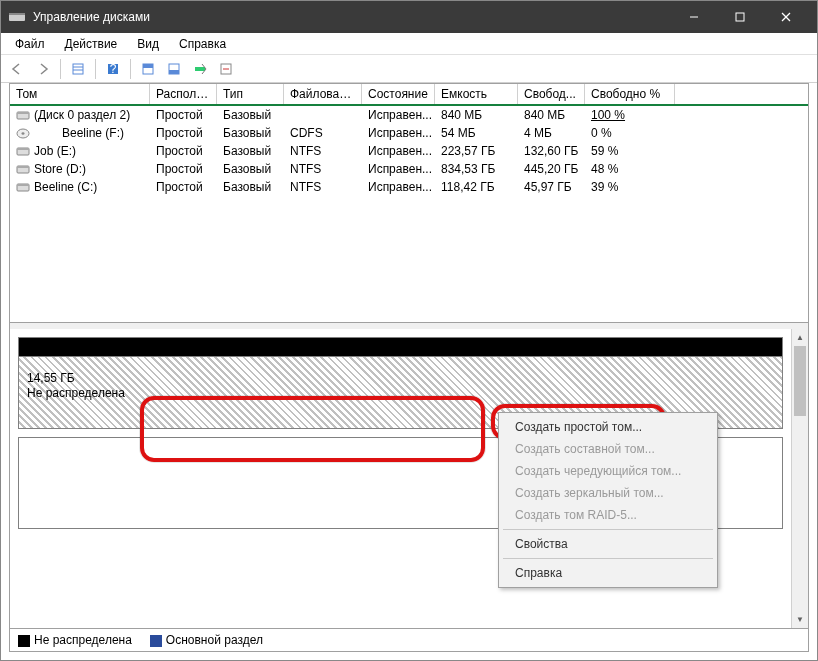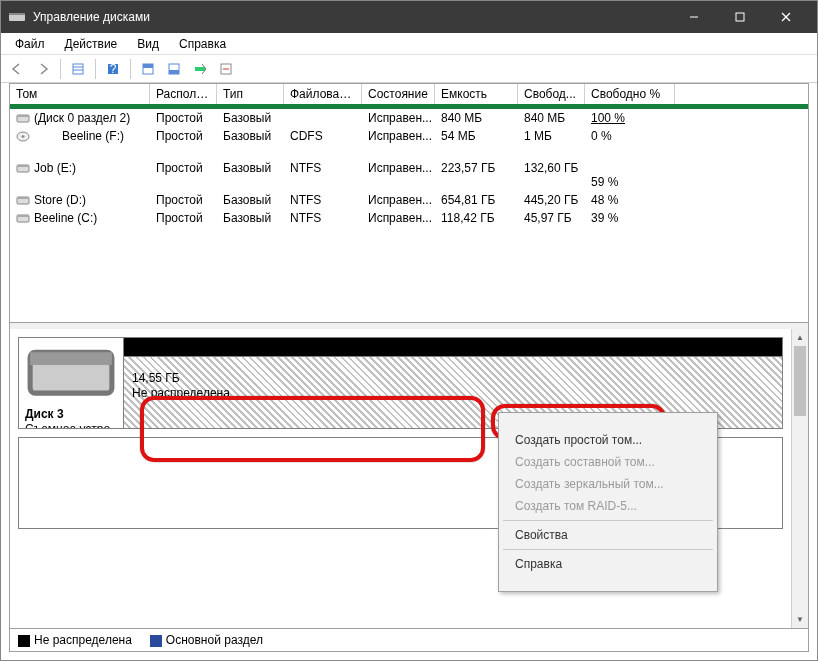--- a/index.html
+++ b/index.html
@@ -9,21 +9,21 @@
 .titlebar .icon svg { width: 100%; height: 100%; }
 .titlebar .title { flex: 1; font-size: 12px; }
 .titlebar .win-btn { width: 46px; height: 32px; display: flex; align-items: center; justify-content: center; color: #fff; }
 .menubar { height: 22px; display: flex; align-items: center; padding: 0 6px; gap: 4px; border-bottom: 1px solid #e0e0e0; }
 .menubar .menu-item { padding: 2px 8px; text-align: center; }
 .toolbar { height: 28px; display: flex; align-items: center; padding: 2px 4px; gap: 2px; border-bottom: 1px solid #d0d0d0; }
 .toolbar .tb-btn { width: 24px; height: 22px; display: flex; align-items: center; justify-content: center; border: 1px solid transparent; }
 .toolbar .sep { width: 1px; height: 20px; background: #ccc; margin: 0 3px; }
 .content { position: absolute; top: 82px; left: 8px; right: 8px; bottom: 8px; display: flex; flex-direction: column; }
 .volumes { border: 1px solid #a0a0a0; flex: 0 0 240px; background: #fff; overflow: hidden; }
-.vol-header { display: flex; background: #fff; border-bottom: 5px solid #15803d; }
+.vol-header { display: flex; background: #fff; border-bottom: 2px solid #15803d; }
 .vol-header .col { border-right: 1px solid #d0d0d0; padding: 3px 6px; font-size: 12px; overflow: hidden; white-space: nowrap; text-overflow: ellipsis; position: relative; }
 .vol-row { display: flex; padding: 1px 0; }
 .vol-row .col { padding: 1px 6px; font-size: 12px; overflow: hidden; white-space: nowrap; text-overflow: ellipsis; display: flex; align-items: center; gap: 4px; }
 .vol-icon { width: 14px; height: 11px; display: inline-block; flex-shrink: 0; }
 .vol-icon svg { width: 100%; height: 100%; }
 .splitter { height: 6px; background: #f0f0f0; border-left: 1px solid #a0a0a0; border-right: 1px solid #a0a0a0; }
 .graphical { flex: 1; border: 1px solid #a0a0a0; border-top: none; background: #f6f6f6; position: relative; display: flex; }
 .graphical-inner { flex: 1; overflow: hidden; background: #fff; display: flex; flex-direction: column; }
 .scrollbar { width: 17px; background: #f0f0f0; border-left: 1px solid #d0d0d0; position: relative; }
 .scrollbar .arrow { height: 17px; display: flex; align-items: center; justify-content: center; font-size: 8px; color: #606060; }
@@ -34,21 +34,21 @@
 .disk-info b { font-weight: 600; }
 .disk-graphic { flex: 1; display: flex; position: relative; }
 .black-strip { height: 18px; background: #000; }
 .unalloc-box { flex: 1; display: flex; flex-direction: column; }
 .unalloc-area { flex: 1; border-top: 1px solid #808080; background: repeating-linear-gradient(45deg, #fff, #fff 3px, #c0c0c0 3px, #c0c0c0 5px); padding: 14px 8px 4px 8px; font-size: 12px; line-height: 15px; }
 .highlight-ring { position: absolute; border: 4px solid #d11; border-radius: 14px; pointer-events: none; box-shadow: 0 0 0 1px rgba(0,0,0,.1); }
 .legend { border: 1px solid #a0a0a0; border-top: none; padding: 4px 8px; display: flex; gap: 18px; align-items: center; background: #fff; }
 .legend .swatch { width: 12px; height: 12px; display: inline-block; margin-right: 4px; vertical-align: middle; }
 .legend .sw-black { background: #000; }
 .legend .sw-blue { background: #2a4b9b; }
-.context-menu { position: absolute; background: #f2f2f2; border: 1px solid #a0a0a0; box-shadow: 2px 2px 4px rgba(0,0,0,.25); padding: 16px 2px; width: 220px; z-index: 50; }
+.context-menu { position: absolute; background: #f2f2f2; border: 1px solid #a0a0a0; box-shadow: 2px 2px 4px rgba(0,0,0,.25); padding: 3px 2px; width: 220px; z-index: 50; }
 .context-menu .cm-item { padding: 4px 14px; font-size: 12px; color: #333; }
 .context-menu .cm-item.disabled { color: #9a9a9a; }
 .context-menu .cm-sep { height: 1px; background: #c8c8c8; margin: 3px 2px; }
 </style>
 </head>
 <body>
 
 <div class="titlebar">
   <span class="icon">
     <svg viewBox="0 0 16 12">
@@ -171,52 +171,52 @@
                 <ellipse cx="7" cy="5.5" rx="6" ry="4.5" fill="#eee" stroke="#888"></ellipse>
                 <ellipse cx="7" cy="5.5" rx="1.5" ry="1.2" fill="#888"></ellipse>
               </svg></span>
             <span>Beeline (F:)</span>
           </div>
           <div class="col" style="width: 67px;">Простой</div>
           <div class="col" style="width: 67px;">Базовый</div>
           <div class="col" style="width: 78px;">CDFS</div>
           <div class="col" style="width: 73px;">Исправен...</div>
           <div class="col" style="width: 83px;">54 МБ</div>
-          <div class="col" style="width: 67px;">1 МБ</div>
+          <div class="col" style="width: 67px;">4 МБ</div>
           <div class="col" style="width: 90px;">0 %</div>
         </div>
         <div class="vol-row">
           <div class="col" style="width: 140px;">
             <span class="vol-icon"><svg viewBox="0 0 14 11">
                 <rect x="1" y="2" width="12" height="7" rx="1" fill="#ddd" stroke="#888"></rect>
                 <rect x="1" y="2" width="12" height="2" fill="#aaa"></rect>
               </svg></span>
             <span>Job (E:)</span>
           </div>
           <div class="col" style="width: 67px;">Простой</div>
           <div class="col" style="width: 67px;">Базовый</div>
           <div class="col" style="width: 78px;">NTFS</div>
           <div class="col" style="width: 73px;">Исправен...</div>
           <div class="col" style="width: 83px;">223,57 ГБ</div>
           <div class="col" style="width: 67px;">132,60 ГБ</div>
-          <div class="col" style="width: 90px; margin-top: 28px;">59 %</div>
+          <div class="col" style="width: 90px;">59 %</div>
         </div>
         <div class="vol-row">
           <div class="col" style="width: 140px;">
             <span class="vol-icon"><svg viewBox="0 0 14 11">
                 <rect x="1" y="2" width="12" height="7" rx="1" fill="#ddd" stroke="#888"></rect>
                 <rect x="1" y="2" width="12" height="2" fill="#aaa"></rect>
               </svg></span>
             <span>Store (D:)</span>
           </div>
           <div class="col" style="width: 67px;">Простой</div>
           <div class="col" style="width: 67px;">Базовый</div>
           <div class="col" style="width: 78px;">NTFS</div>
           <div class="col" style="width: 73px;">Исправен...</div>
-          <div class="col" style="width: 83px;">654,81 ГБ</div>
+          <div class="col" style="width: 83px;">834,53 ГБ</div>
           <div class="col" style="width: 67px;">445,20 ГБ</div>
           <div class="col" style="width: 90px;">48 %</div>
         </div>
         <div class="vol-row">
           <div class="col" style="width: 140px;">
             <span class="vol-icon"><svg viewBox="0 0 14 11">
                 <rect x="1" y="2" width="12" height="7" rx="1" fill="#ddd" stroke="#888"></rect>
                 <rect x="1" y="2" width="12" height="2" fill="#aaa"></rect>
               </svg></span>
             <span>Beeline (C:)</span>
@@ -230,24 +230,20 @@
           <div class="col" style="width: 90px;">39 %</div>
         </div>
       </div>
   </div>
 
   <div class="splitter"></div>
 
   <div class="graphical">
     <div class="graphical-inner" id="graphical-inner">
         <div class="disk-block">
-          <div class="disk-info"><span class="disk-icon"><svg viewBox="0 0 18 12">
-                <rect x="1" y="2" width="16" height="8" rx="1" fill="#ccc" stroke="#777"></rect>
-                <rect x="1" y="2" width="16" height="2.5" fill="#999"></rect>
-              </svg></span><b>Диск 3</b><br>Съемное устро<br>14,55 ГБ<br>В сети</div>
           <div class="disk-graphic">
             <div class="unalloc-box">
               <div class="black-strip"></div>
               <div class="unalloc-area">14,55 ГБ<br>Не распределена</div>
             </div>
           </div>
         </div>
         <div class="disk-block">
           <div class="disk-graphic"></div>
         </div>
@@ -264,19 +260,20 @@
     <span><span class="swatch sw-blue"></span><span>Основной раздел</span></span>
   </div>
 </div>
 
 <div class="highlight-ring" style="top:395px; left:139px; width:345px; height:66px;"></div>
 <div class="highlight-ring" style="top:403px; left:490px; width:175px; height:36px;"></div>
 
 <div class="context-menu" style="top:411px; left:497px;">
   <div class="cm-item">Создать простой том...</div>
   <div class="cm-item disabled">Создать составной том...</div>
+  <div class="cm-item disabled">Создать чередующийся том...</div>
   <div class="cm-item disabled">Создать зеркальный том...</div>
   <div class="cm-item disabled">Создать том RAID-5...</div>
   <div class="cm-sep"></div>
   <div class="cm-item">Свойства</div>
   <div class="cm-sep"></div>
   <div class="cm-item">Справка</div>
 </div>
 
 </body></html>

